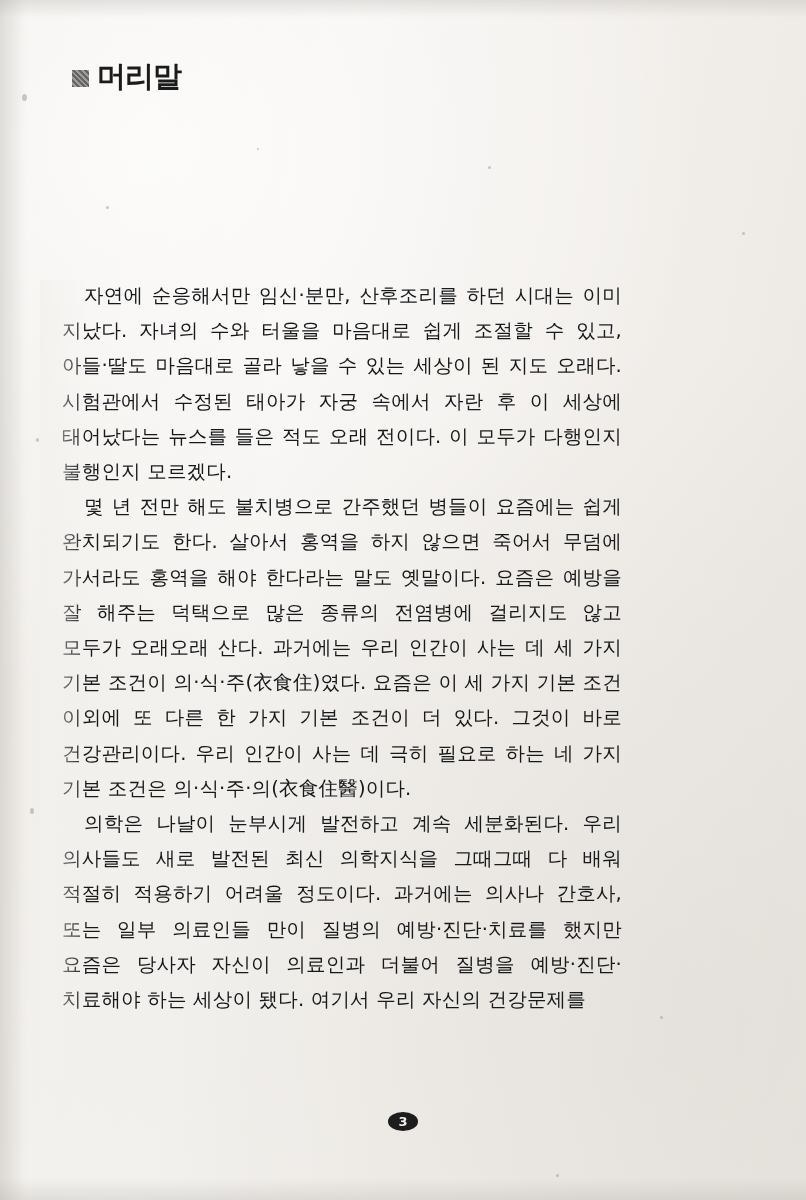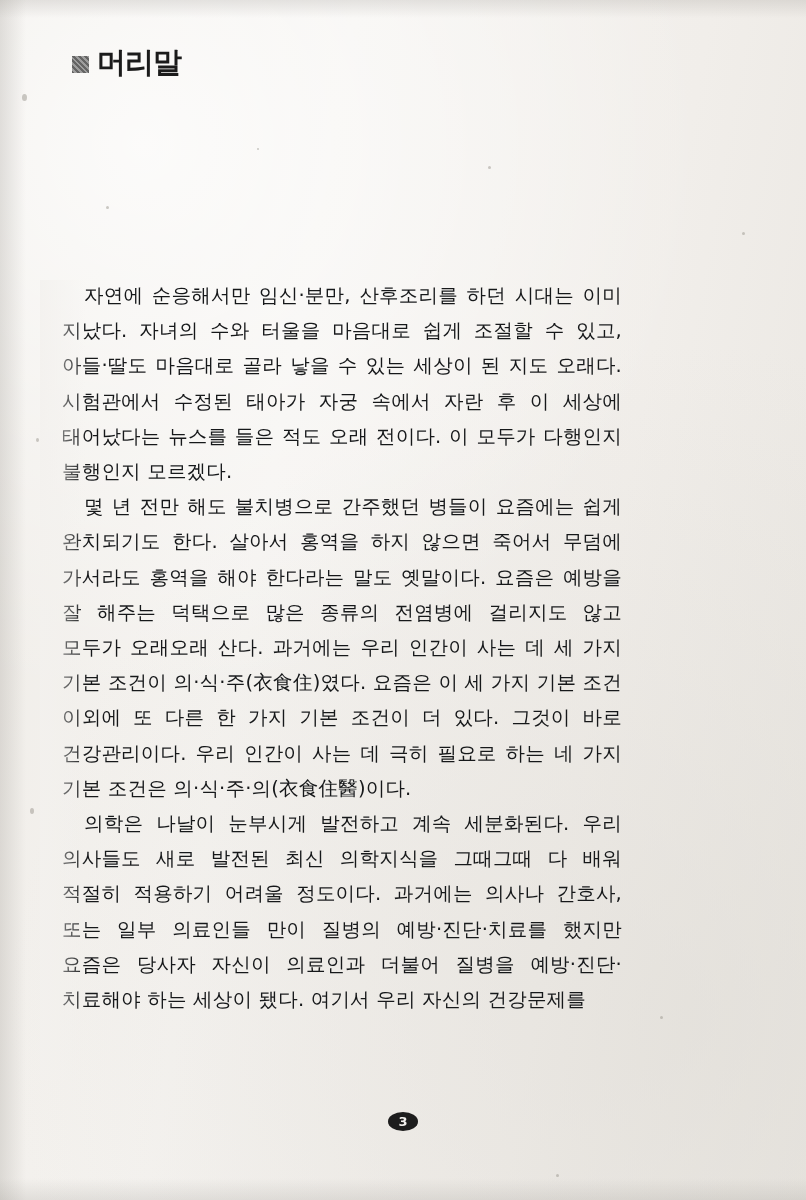--- a/index.html
+++ b/index.html
@@ -52,21 +52,21 @@
     position: absolute;
     background: #9a958d;
     border-radius: 50%;
     opacity: 0.5;
   }
 
   
   .header {
     position: absolute;
     left: 72px;
-    top: 48px;
+    top: 62px;
     display: flex;
     align-items: center;
     gap: 8px;
   }
   .header-mark {
     width: 17px;
     height: 17px;
     background:
       repeating-linear-gradient(45deg, #4a4a4a 0 2px, #8d8d8d 2px 4px);
     display: inline-block;

